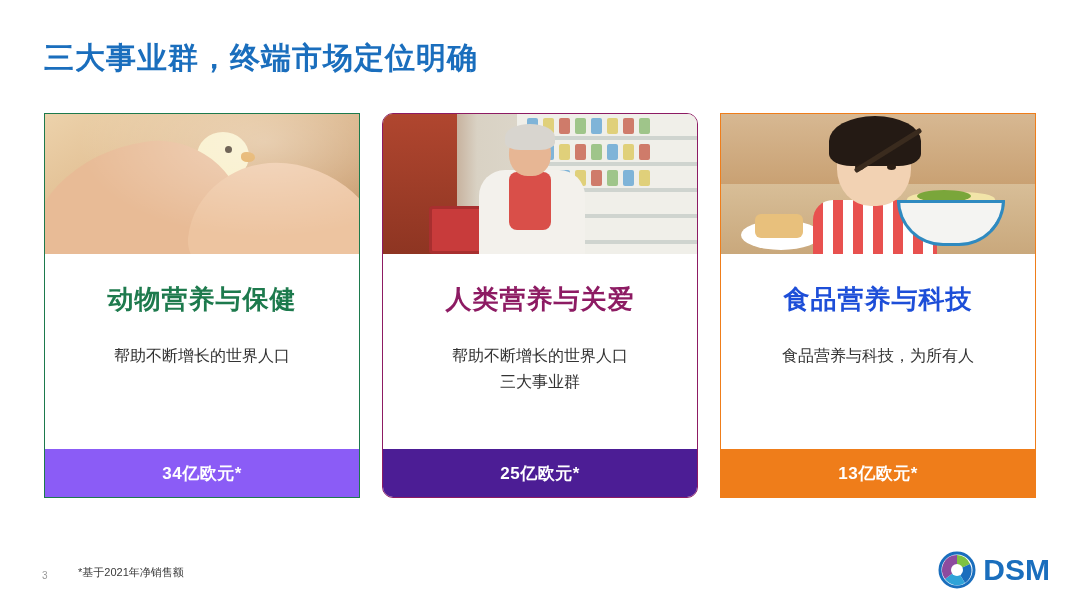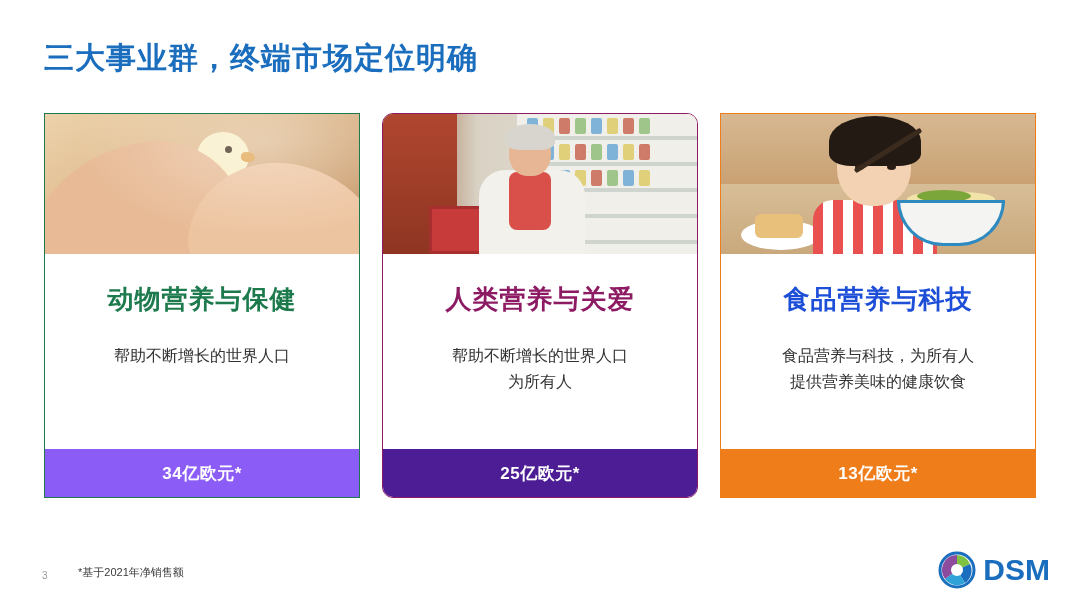--- a/index.html
+++ b/index.html
@@ -293,21 +293,21 @@
         <div class="pm-cart"></div>
         <div class="pm-person-body"></div>
         <div class="pm-scarf"></div>
         <div class="pm-person-head"></div>
         <div class="pm-person-hair"></div>
       </div>
       <div class="card-body">
         <div class="card-heading">人类营养与关爱</div>
         <div class="card-desc">
           <div>帮助不断增长的世界人口</div>
-          <div>为所有人</div>
+          <div>三大事业群</div>
         </div>
       </div>
       <div class="card-footer">25亿欧元*</div>
     </div>
 
     <div class="card orange">
       <div class="card-photo photo-kid">
         <div class="pk-wall"></div>
         <div class="pk-plate"></div>
         <div class="pk-bread"></div>
@@ -318,21 +318,20 @@
         <div class="pk-eye-r"></div>
         <div class="pk-noodles"></div>
         <div class="pk-greens"></div>
         <div class="pk-bowl"></div>
         <div class="pk-chops"></div>
       </div>
       <div class="card-body">
         <div class="card-heading">食品营养与科技</div>
         <div class="card-desc">
           <div>食品营养与科技，为所有人</div>
-          <div>提供营养美味的健康饮食</div>
         </div>
       </div>
       <div class="card-footer">13亿欧元*</div>
     </div>
 
   </div>
 
   <div class="page-number">3</div>
   <div class="footnote">*基于2021年净销售额</div>
 

